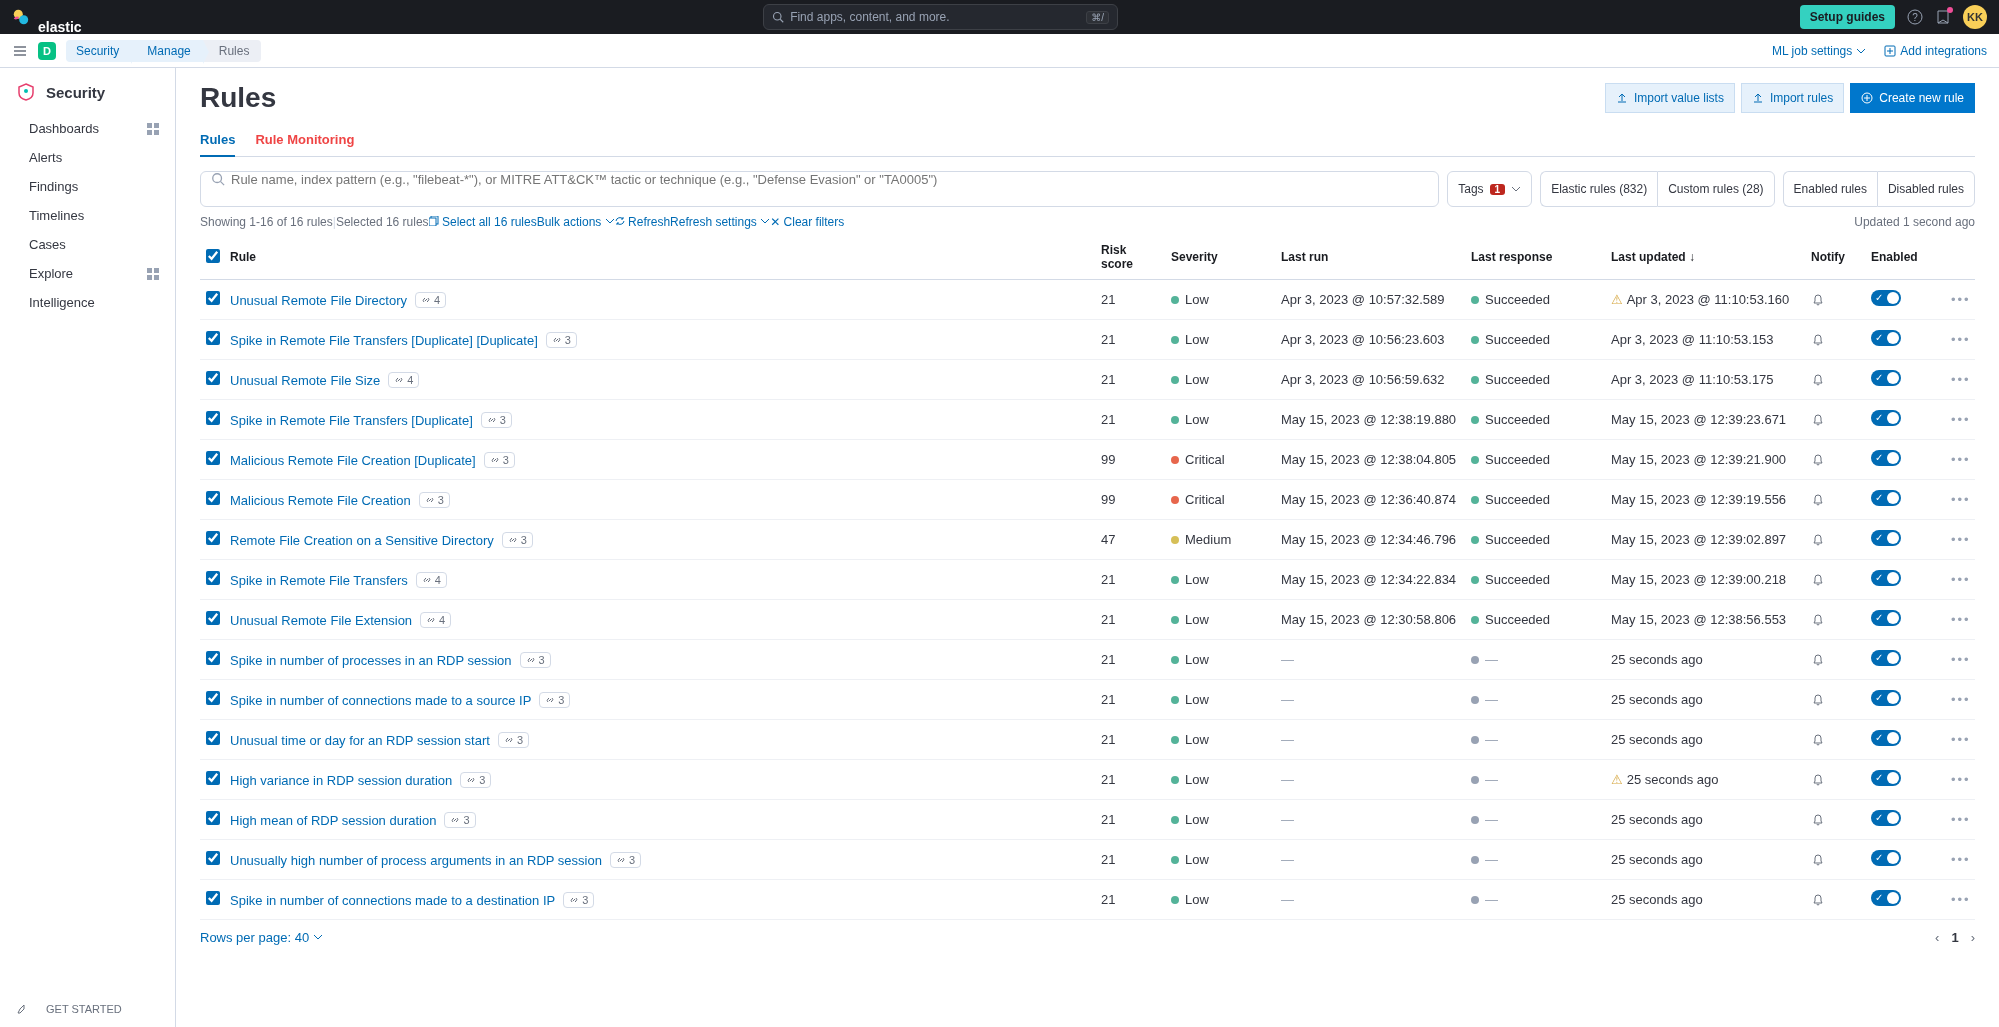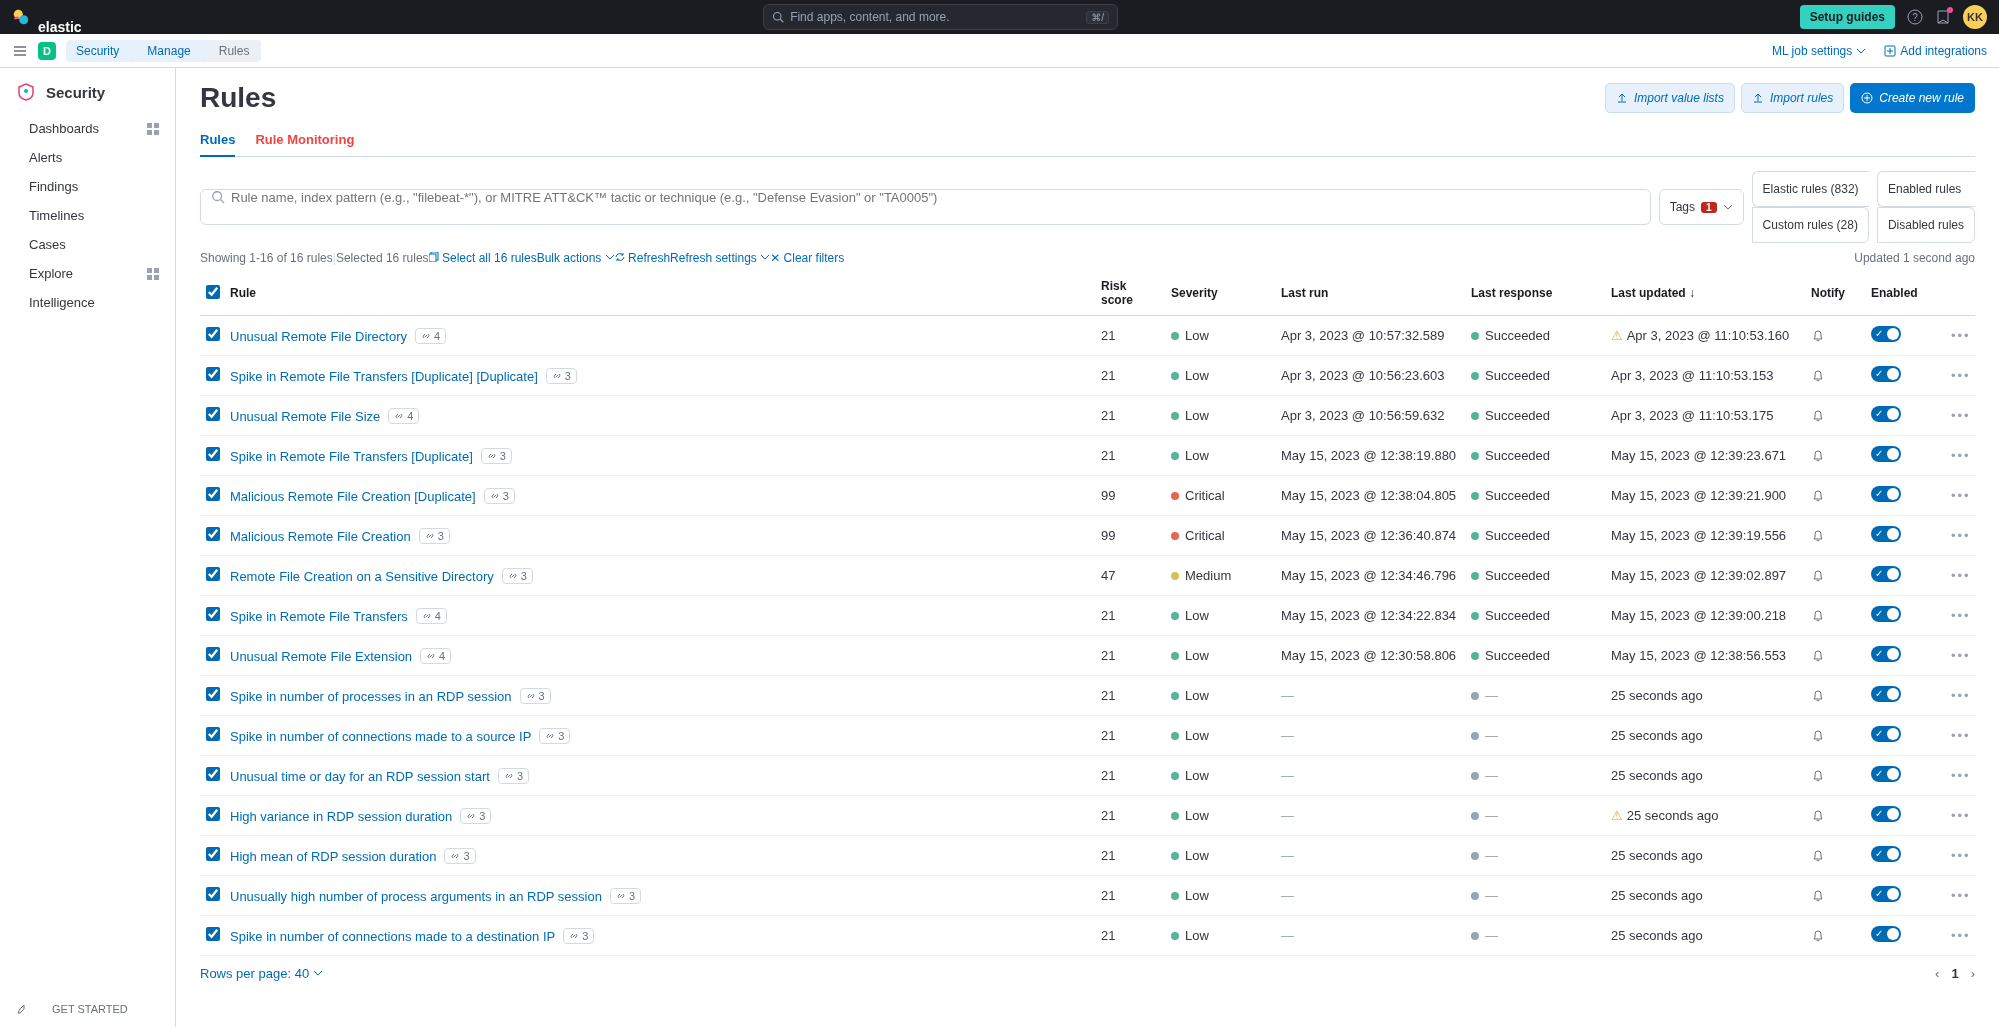--- a/index.html
+++ b/index.html
@@ -32,40 +32,40 @@
 .sec-link { color:#006bb4; display:flex; align-items:center; gap:4px; }
 
 
 .layout { display:flex; min-height: calc(100vh - 68px); }
 .sidebar { width: 176px; border-right:1px solid #d3dae6; padding: 14px 0; background:#fff; position:relative;}
 .side-title { display:flex; align-items:center; gap:10px; padding: 0 16px 12px; font-weight:600; font-size:15px; }
 .side-title-icon{width:20px;height:20px;}
 .nav { list-style:none;margin-left:13px; }
 .nav li { padding: 7px 16px; font-size: 13px; display:flex; align-items:center; gap:6px; cursor:pointer;}
 .nav .grid-icon {margin-left:auto; color:#98a2b3; width:12px; height:12px;}
-.get-started{ position:absolute; bottom:12px; left:16px; font-size:11px; color:#69707d; display:flex;align-items:center;gap:24px;}
+.get-started{ position:absolute; bottom:12px; left:16px; font-size:11px; color:#69707d; display:flex;align-items:center;gap:18px;}
 
 .content { flex:1; padding: 14px 24px 24px; }
 .page-head { display:flex; align-items:center; }
 .page-title { font-size: 28px; font-weight:700; }
 .page-actions { margin-left:auto; display:flex; gap:6px; }
-.btn { border-radius: 5px; padding: 7px 10px; font-size:12px; border:1px solid transparent; cursor:pointer; display:flex;align-items:center;gap:6px;font-style:italic;}
+.btn { border-radius: 0; padding: 7px 10px; font-size:12px; border:1px solid transparent; cursor:pointer; display:flex;align-items:center;gap:6px;}
 .btn-light { background:#e6f1fb; color:#006bb4; border-color:#c9ddf1; }
 .btn-prim { background:#07c; color:#fff; }
 
 .tabs { display:flex; gap:20px; border-bottom: 1px solid #d3dae6; margin-top:10px; font-size:13px;}
 .tab { padding: 8px 0; cursor:pointer; font-weight:600; color:#ef4444;}
 .tab.active { color:#006bb4; border-bottom: 2px solid #006bb4; margin-bottom:-1px;}
 
 .filter-row { display:flex; gap:8px; margin-top:14px; align-items:center; }
 .rule-search { flex:1; border:1px solid #d3dae6; border-radius:6px; height:36px; display:flex; align-items:flex-start; padding:0 10px; color:#98a2b3; gap:6px;font-size:13px;}
 .rule-search input{border:none;outline:none;flex:1;font-size:13px;}
 .pill { border:1px solid #d3dae6; border-radius:6px; height:36px; padding:0 10px; display:flex; align-items:center; gap:6px; font-size:12px;}
 .pill .badge{ background:#bd271e; color:#fff; border-radius:3px; padding:0 5px; font-size:10px; font-weight:600; }
-.pill-group{display:flex;flex-direction:column;}
+.pill-group{display:flex;}
 .pill-group .pill{border-radius:0;border-right:none;}
 .pill-group .pill:first-child{border-radius:6px 0 0 6px;}
 .pill-group .pill:last-child{border-radius:0 6px 6px 0;border-right:1px solid #d3dae6;}
 
 .toolbar2 { display:flex; gap:0; align-items:center; margin-top:8px; font-size:12px; color:#69707d;}
 .toolbar2 .link{color:#006bb4;}
 .toolbar2 .sep{color:#d3dae6;}
 .updated{margin-left:auto;}
 
 

